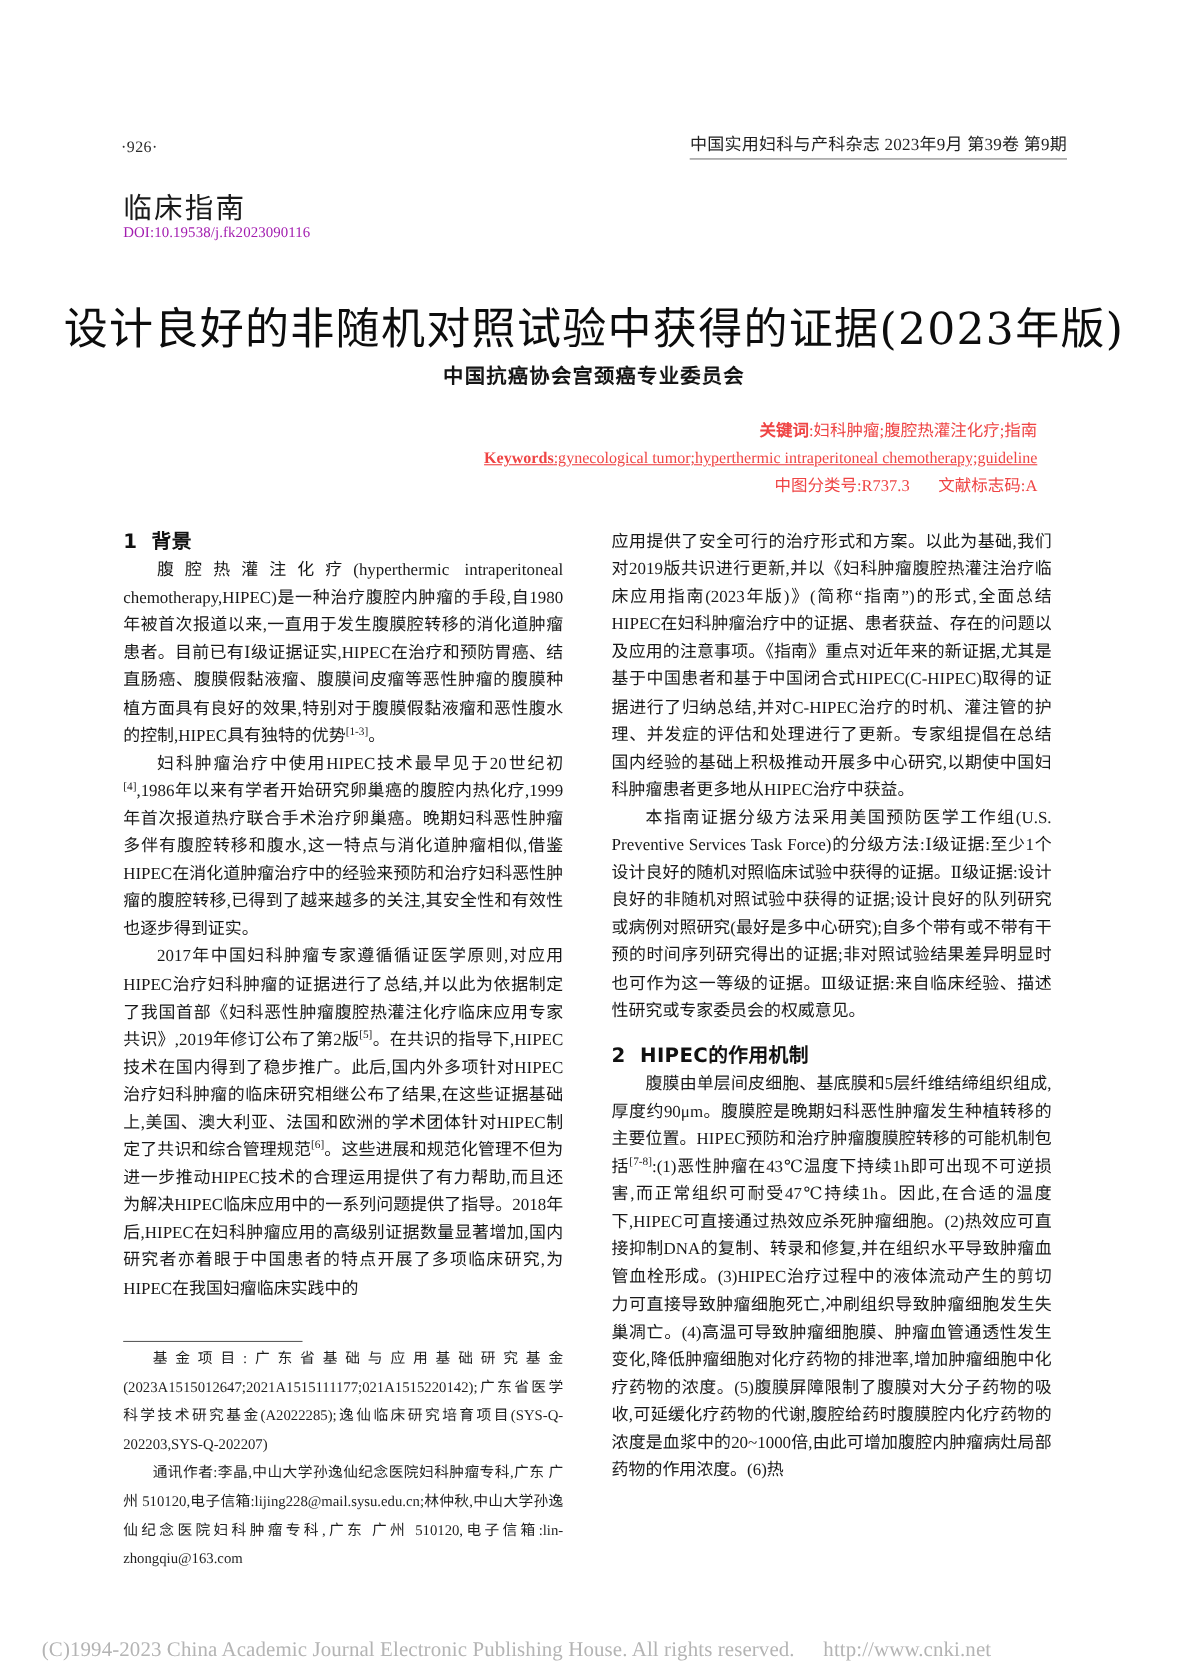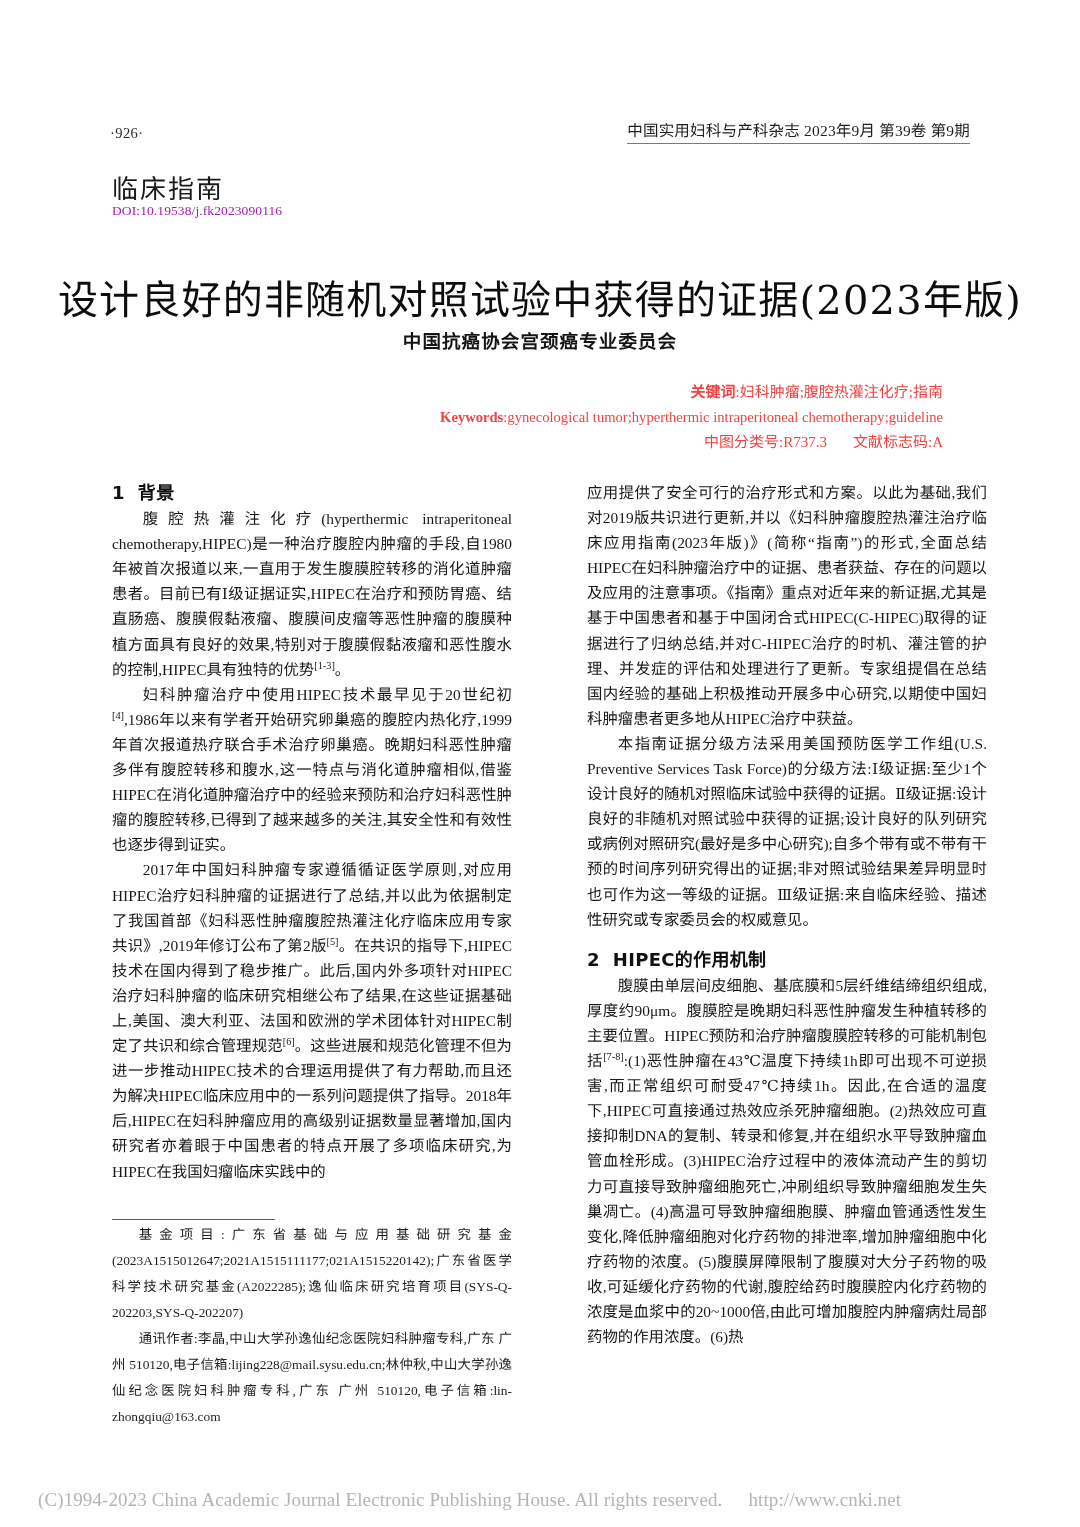--- a/index.html
+++ b/index.html
@@ -105,36 +105,36 @@
     width: 800px;
   }
   .kw-line {
     font-size: 15px;
     line-height: 25px;
     color: #ef4444;
     white-space: nowrap;
     text-align: right;
   }
   .kw-line .lbl { font-weight: 700; }
-  .kw-line.en { font-size: 14.6px; }
+  .kw-line.en { font-size: 14.6px; text-decoration: underline; }
   .kw-line .gap { display: inline-block; width: 26px; }
 
   
   .col {
     position: absolute;
     top: 480px;
     width: 400px;
     font-size: 15.4px;
     line-height: 25.1px;
     text-align: justify;
     text-justify: inter-ideograph;
     color: #181818;
   }
   .col-left  { left: 112px; }
-  .col-right { left: 556px; margin-left: 31px; }
+  .col-right { left: 556px; }
 
   .sec-head {
     font-family: "DejaVu Sans", "Liberation Sans", sans-serif;
     font-size: 18px;
     font-weight: 700;
     letter-spacing: .3px;
     margin: 0 0 1px 0;
     color: #111;
   }
   .sec-head .num { margin-right: 13px; }

